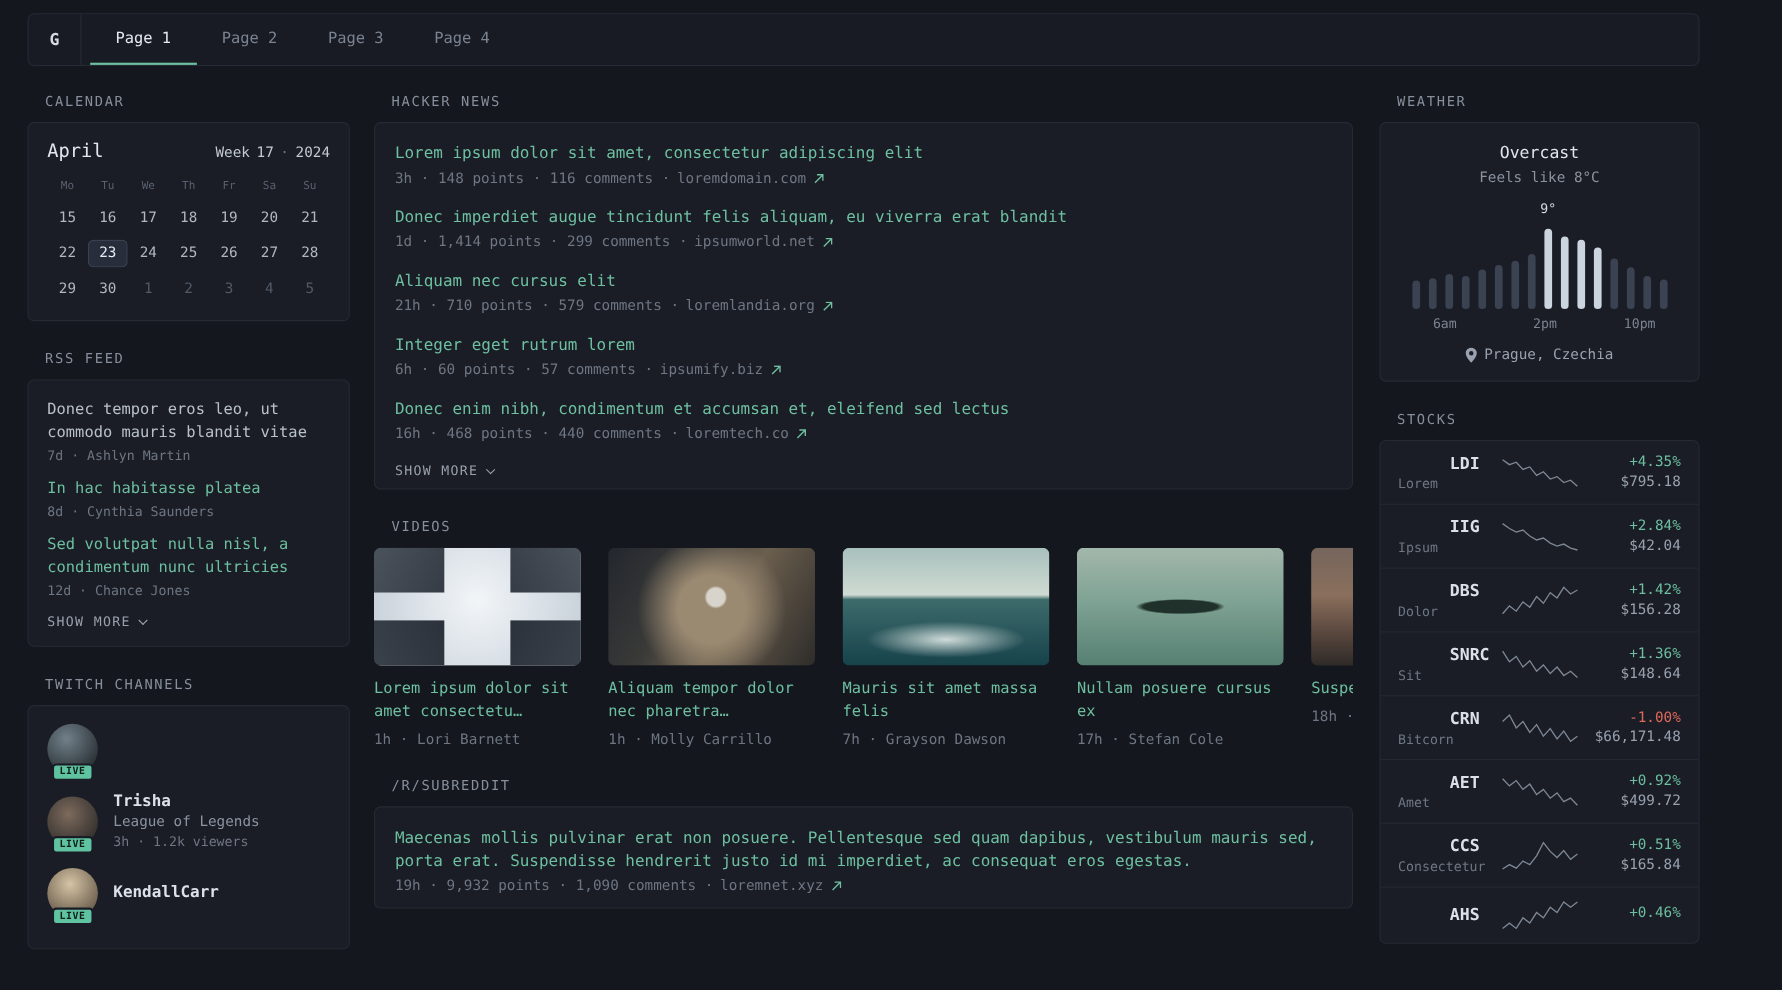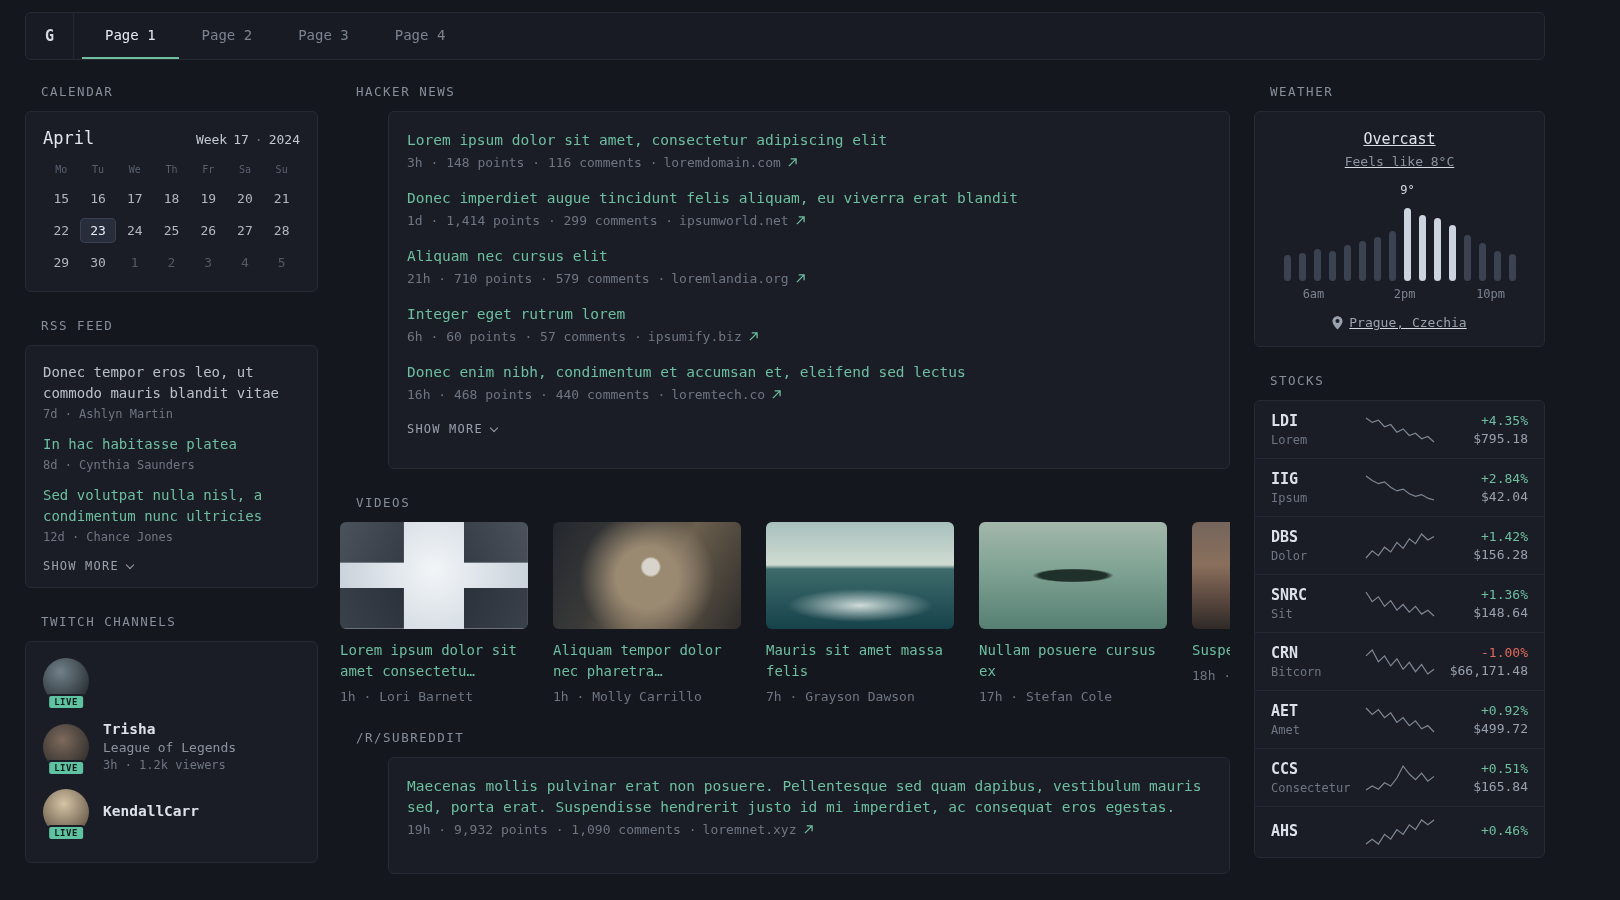--- a/index.html
+++ b/index.html
@@ -70,21 +70,21 @@
   .a2 .pic{ background:radial-gradient(circle at 42% 35%, #7d6a5c, #33302e 78%); }
   .a3 .pic{ background:radial-gradient(circle at 45% 32%, #d5c4a5, #6a5c4c 78%); }
   .live{ position:absolute; left:50%; bottom:-6px; transform:translateX(-50%);
     background:#5fc2a1; color:#0f1d17; font-size:9px; font-weight:700; letter-spacing:.5px;
     padding:1px 5px; border-radius:4px; border:2px solid var(--card); }
   .tw-name{ font-size:14.5px; font-weight:700; color:#dde2e9; }
   .tw-cat{ font-size:13px; color:#8b93a1; margin-top:3px; }
   .tw-meta{ font-size:12px; color:var(--dim); margin-top:3px; }
 
   
-  .hn-card{ padding:18px 18px 32px;margin-left:48px; }
+  .hn-card{ padding:18px 18px 8px; }
   .hn-item{ margin-bottom:18px; }
   .hn-title{ display:block; color:var(--accent); font-size:14.5px; line-height:1.45; cursor:pointer; }
   .hn-meta{ margin-top:4px; font-size:13px; color:var(--dim); display:flex; align-items:center; gap:6px; }
   .hn-domain{ color:var(--dim); cursor:pointer; }
   .ext-icon{ display:inline-block; margin-left:1px; }
 
   
   .videos-row{ display:flex; gap:25px; overflow:hidden; }
   .vcard{ width:188px; flex:none; }
   .vthumb{ height:107px; border-radius:6px; background-repeat:no-repeat; cursor:pointer; }
@@ -114,41 +114,41 @@
   .t4{
     background-image:
       radial-gradient(ellipse 30% 9% at 50% 50%, #20302b 0 60%, rgba(32,48,43,0) 72%),
       linear-gradient(to bottom,#a3b7ab 0%,#7fa394 45%,#567f72 100%);
   }
   .t5{ background-image:linear-gradient(to bottom,#75655c 0%,#8a6f5c 40%,#5d4a40 70%,#2f2a27 100%); }
   .vtitle{ display:block; margin-top:11px; color:var(--accent); font-size:14px; line-height:1.5; cursor:pointer; }
   .vmeta{ margin-top:7px; font-size:13px; color:var(--dim); }
 
   
-  .weather-card{ padding:18px 12px 16px; text-align:center;text-decoration:underline; }
+  .weather-card{ padding:18px 12px 16px; text-align:center; }
   .w-cond{ font-size:15px; color:#e0e4ea; }
   .w-feels{ font-size:13px; color:#8b93a1; margin-top:6px; }
   .w-chart{ position:relative; height:96px; margin:16px 6px 6px; }
   .peak{ position:absolute; top:-2px; left:calc(50% + 8px); transform:translateX(-50%);
     font-size:12px; color:#d6dbe3; }
   .wbars{ position:absolute; left:0; right:0; bottom:0; display:flex;
     align-items:flex-end; justify-content:center; gap:8px; }
   .wbar{ width:7px; border-radius:3.5px; background:#3b4352; }
   .wbar.hot{ background:#ccd4df; }
   .w-times{ position:relative; height:16px; margin:2px 6px 0; font-size:12px; color:#7b8391; }
   .w-times span{ position:absolute; transform:translateX(-50%); }
   .wt1{ left:16%; } .wt2{ left:52%; } .wt3{ left:86%; }
   .w-loc{ margin-top:12px; display:flex; align-items:center; justify-content:center;
     gap:6px; font-size:13px; color:#9aa2b0;text-align:center; }
 
   
   .stock-row{ display:flex; align-items:center; padding:11px 16px; cursor:pointer; }
   .stock-row + .stock-row{ border-top:1px solid #232834; }
   .st-left{ width:88px; flex:none; }
-  .st-sym{ font-size:15px; font-weight:700; color:var(--light); }
+  .st-sym{ font-size:15px; font-weight:700; color:var(--light);margin-left:47px; }
   .st-name{ font-size:12px; color:#6e7684; margin-top:3px; }
   .st-spark{ flex:1; display:flex; justify-content:center; }
   .st-right{ flex:none; min-width:88px; text-align:right; }
   .st-change{ font-size:13px; color:var(--accent); }
   .st-change.neg{ color:var(--neg); }
   .st-price{ font-size:13px; color:#99a1ae; margin-top:3px; }
 </style>
 </head>
 <body>
 

